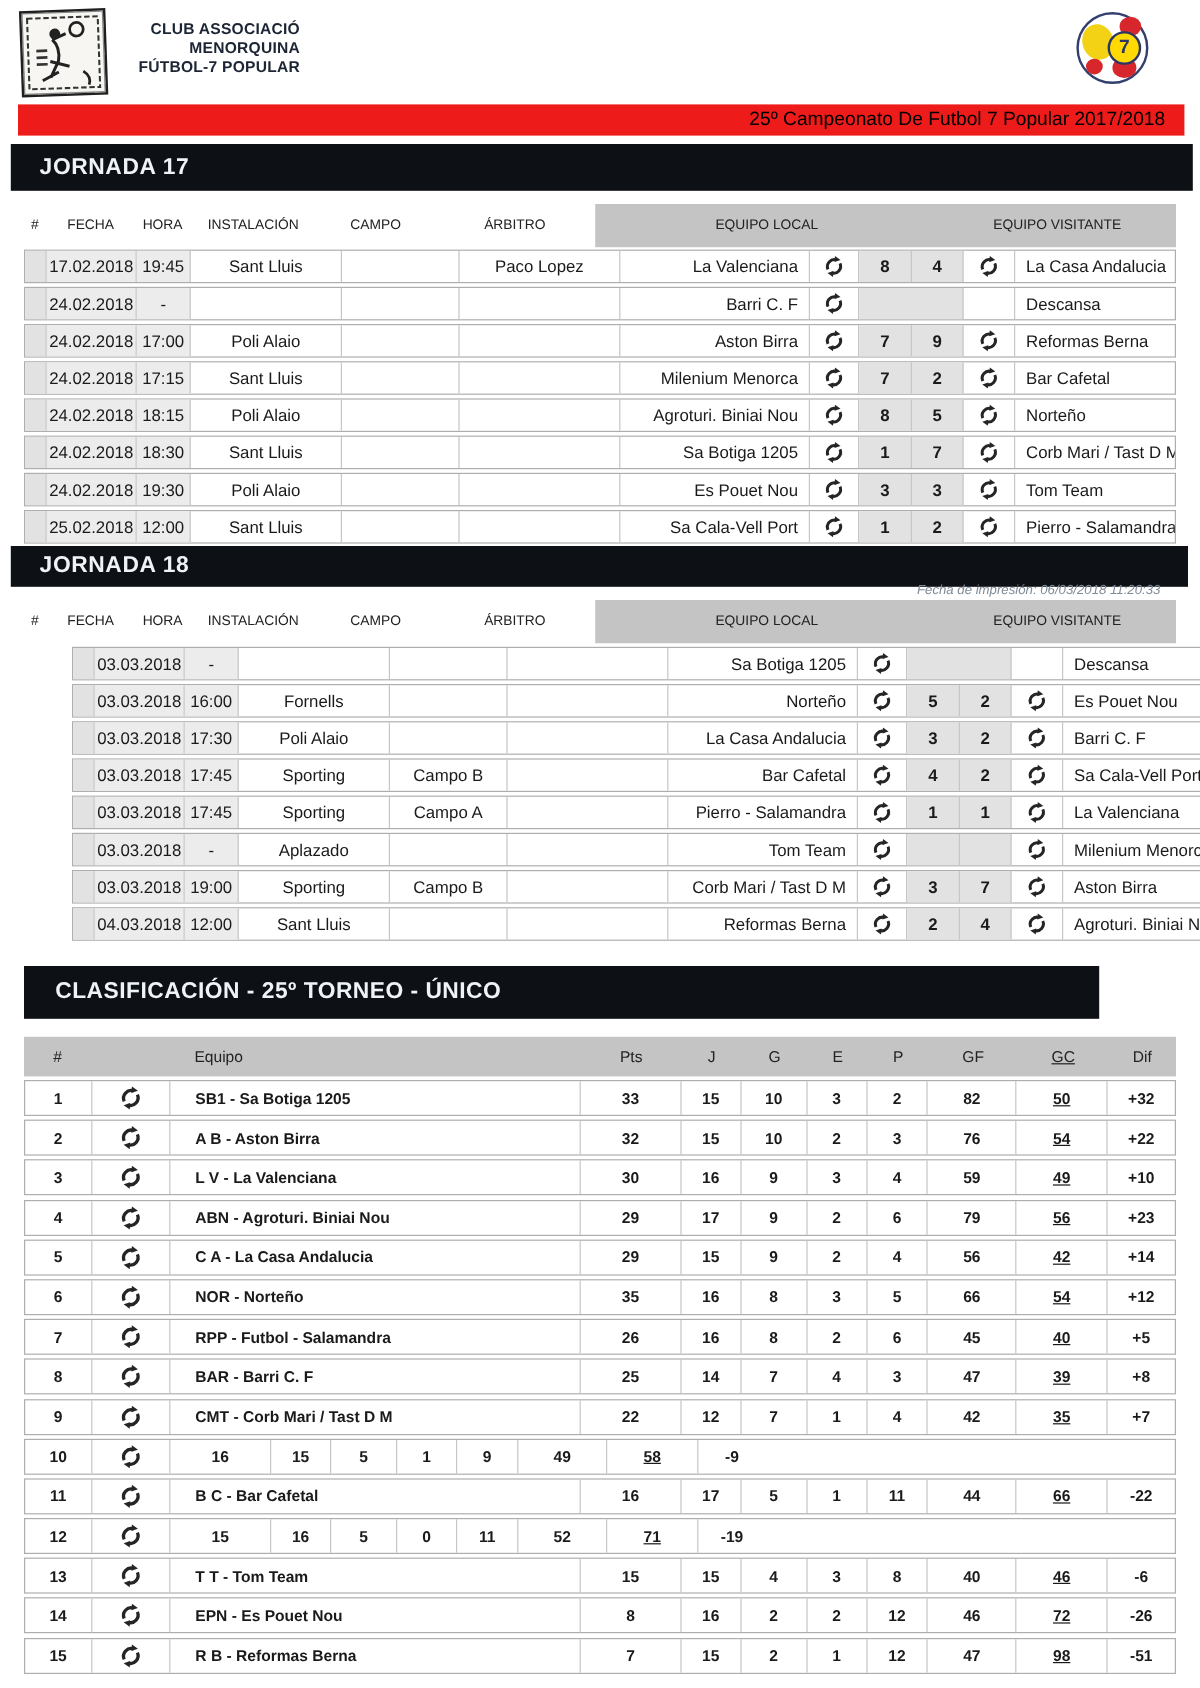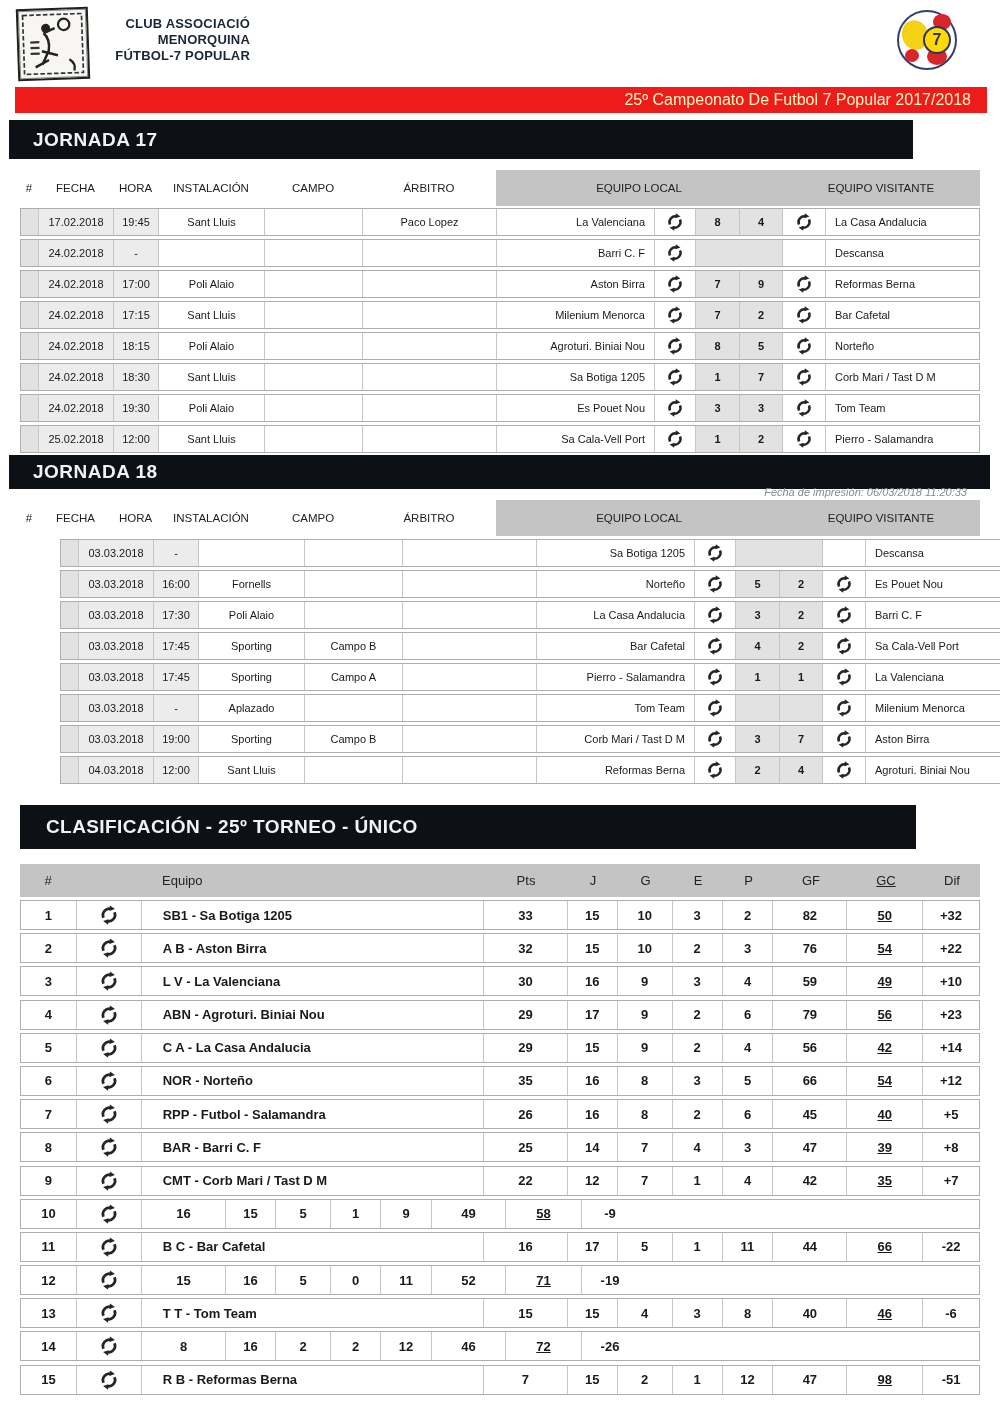--- a/index.html
+++ b/index.html
@@ -16,45 +16,45 @@
   .badge{position:absolute;left:897px;top:10px;width:56px;height:56px;border-radius:50%;
          border:2px solid #33406e;background:#fff;}
   .badge .b-yellow{position:absolute;left:3px;top:8px;width:26px;height:30px;background:#f3d216;border-radius:50%;transform:rotate(-18deg);}
   .badge .b-red1{position:absolute;right:4px;top:2px;width:18px;height:16px;background:#d7262c;border-radius:50%;}
   .badge .b-red2{position:absolute;right:8px;bottom:3px;width:20px;height:17px;background:#d7262c;border-radius:50%;}
   .badge .b-red3{position:absolute;left:6px;bottom:6px;width:14px;height:13px;background:#d7262c;border-radius:50%;}
   .badge .b-ball{position:absolute;left:24px;top:14px;width:24px;height:24px;border-radius:50%;
                  background:#ffd900;border:2px solid #2c3665;display:flex;align-items:center;justify-content:center;
                  font-weight:bold;font-size:16px;color:#2c3665;}
   .red-bar{position:absolute;left:15px;top:87px;width:972px;height:26px;background:#ee1b1b;
-           color:#fef9c3;font-size:16px;line-height:26px;text-align:right;padding-right:16px;box-sizing:border-box;}
+           color:#000000;font-size:16px;line-height:26px;text-align:right;padding-right:16px;box-sizing:border-box;}
   .black-bar{position:absolute;background:#0d1014;color:#eef3f8;font-weight:bold;}
-  #j17-bar{left:9px;top:120px;width:904px;height:39px;font-size:19px;line-height:39px;padding-left:24px;letter-spacing:.5px;box-sizing:border-box;}
+  #j17-bar{left:9px;top:120px;width:985px;height:39px;font-size:19px;line-height:39px;padding-left:24px;letter-spacing:.5px;box-sizing:border-box;}
   #j18-bar{left:9px;top:455px;width:981px;height:34px;font-size:19px;line-height:34px;padding-left:24px;letter-spacing:.5px;box-sizing:border-box;}
   #cls-bar{left:20px;top:805px;width:896px;height:44px;font-size:19px;line-height:44px;padding-left:26px;letter-spacing:.4px;box-sizing:border-box;}
   .print-ts{position:absolute;right:33px;top:486px;font-size:11px;font-style:italic;color:#7e8b97;z-index:3;}
 
   
   .mt-head{position:absolute;left:20px;width:960px;height:36px;display:flex;font-size:11.5px;color:#222;}
   .mt-head .hcell{display:flex;align-items:center;justify-content:center;box-sizing:border-box;}
   .hw-num{width:18px;}.hw-fecha{width:75px;}.hw-hora{width:45px;}.hw-inst{width:106px;}
   .hw-campo{width:98px;}.hw-arb{width:134px;}
   .head-equipo{flex:1;background:#c4c4c4;display:flex;}
   .head-equipo .hlocal{width:286px;display:flex;align-items:center;justify-content:center;}
   .head-equipo .hvisit{width:198px;display:flex;align-items:center;justify-content:center;}
 
   .mrows{position:absolute;left:20px;width:960px;}
   .mrow{display:flex;height:28px;margin-bottom:3px;border:1px solid #aeaeae;background:#fff;
-        box-sizing:border-box;font-size:11px;}
+        box-sizing:border-box;font-size:14px;}
   .mrow>div{display:flex;align-items:center;justify-content:center;box-sizing:border-box;
             border-right:1px solid #c6c6c6;overflow:hidden;white-space:nowrap;}
   .c-num{width:18px;background:#e2e2e2;}
   .c-fecha{width:75px;background:#ececec;}
   .c-hora{width:45px;background:#ececec;}
-  .c-inst{width:106px;}
+  .c-inst{width:126px;}
   .c-campo{width:98px;}
   .c-arb{width:134px;}
   .c-local{width:158px;justify-content:flex-end !important;padding-right:9px;}
   .c-icon1{width:41px;}
   .c-s1{width:44px;background:#e2e2e2;font-weight:bold;}
   .c-s2{width:43px;background:#e2e2e2;font-weight:bold;}
   .c-icon2{width:43px;}
   .c-visit{flex:1;justify-content:flex-start !important;padding-left:9px;border-right:none !important;}
   .descansa .c-s1{width:87px;}
   .descansa .c-icon2 svg{visibility:hidden;}
@@ -866,20 +866,21 @@
       <div class="srow">
         <div class="k-num">14</div>
         <div class="k-icon">
           <svg class="crest-lg" viewBox="0 0 24 24">
             <path d="M6 15 a7 7 0 0 1 8.5-9.5" stroke="#252525" stroke-width="3" fill="none"></path>
             <path d="M18 9 a7 7 0 0 1 -8.5 9.5" stroke="#252525" stroke-width="3" fill="none"></path>
             <path d="M13 1.5 l5.5 4 -6 2 z" fill="#252525"></path>
             <path d="M11 22.5 l-5.5 -4 6 -2 z" fill="#252525"></path>
           </svg>
         </div>
+        <div class="k-equipo">EPN - Es Pouet Nou</div>
         <div class="k-pts">8</div>
         <div class="k-j">16</div>
         <div class="k-g">2</div>
         <div class="k-e">2</div>
         <div class="k-p">12</div>
         <div class="k-gf">46</div>
         <div class="k-gc">72</div>
         <div class="k-dif">-26</div>
       </div>
       <div class="srow">

